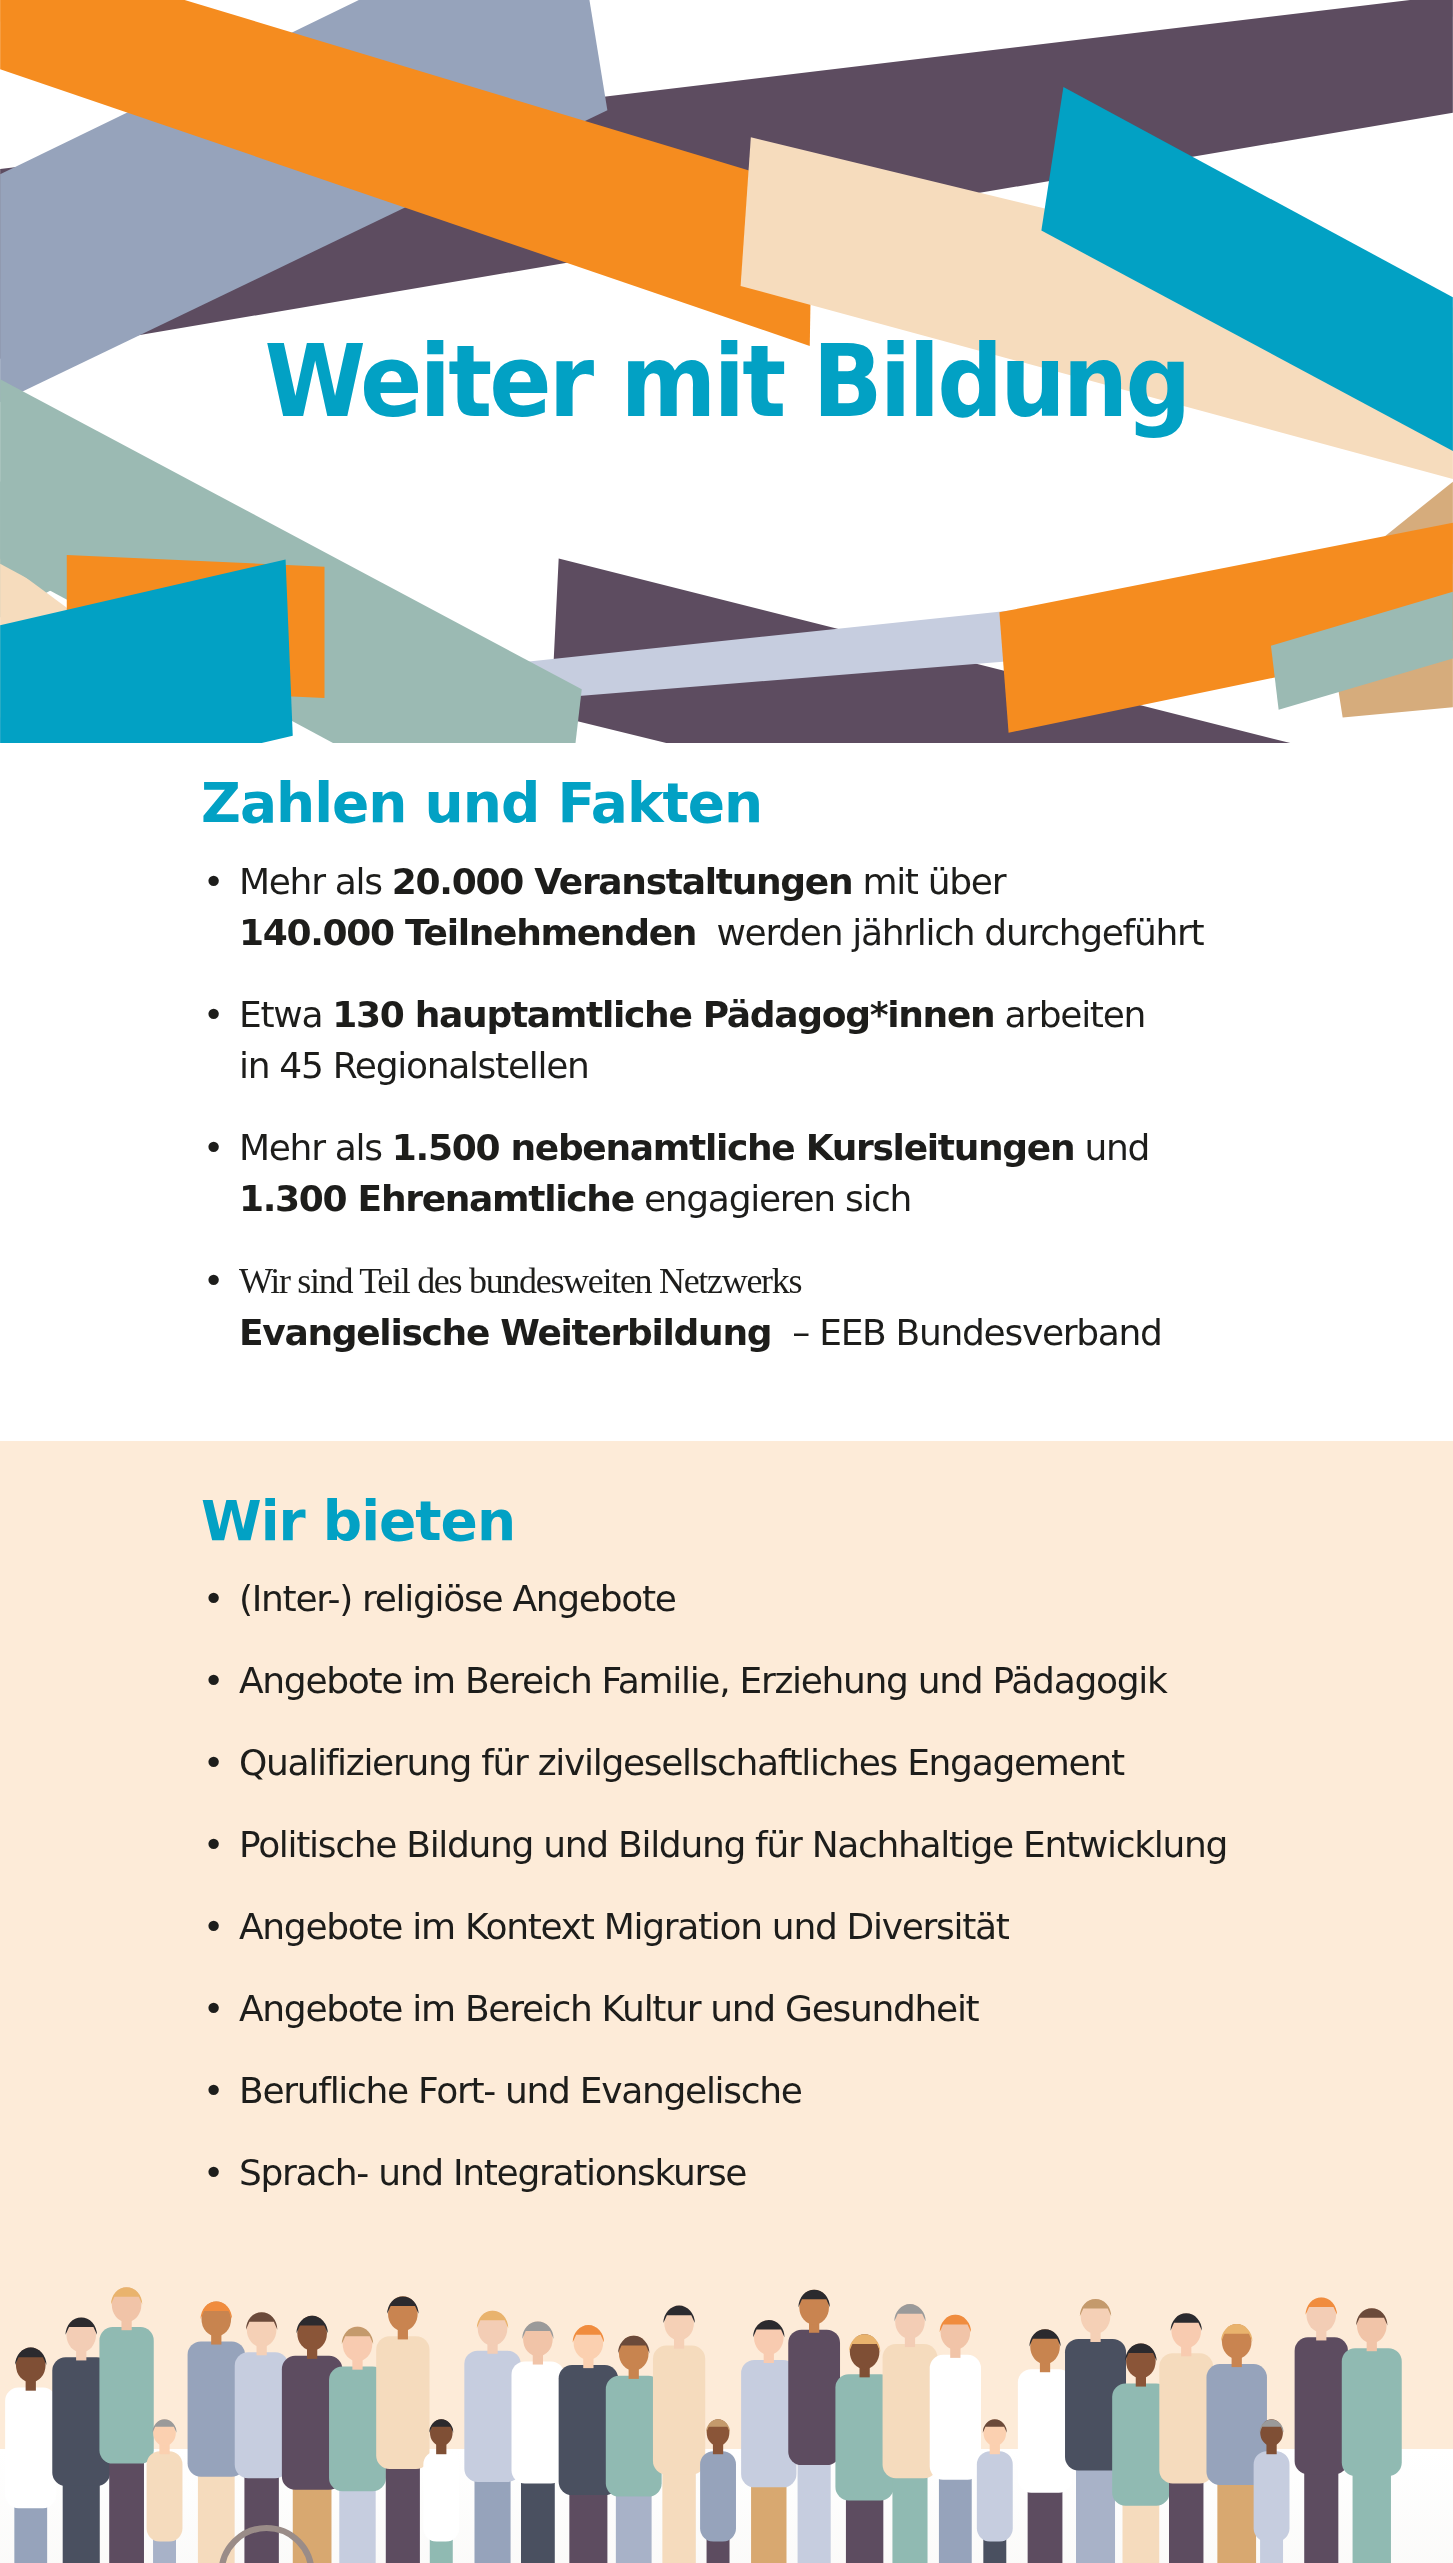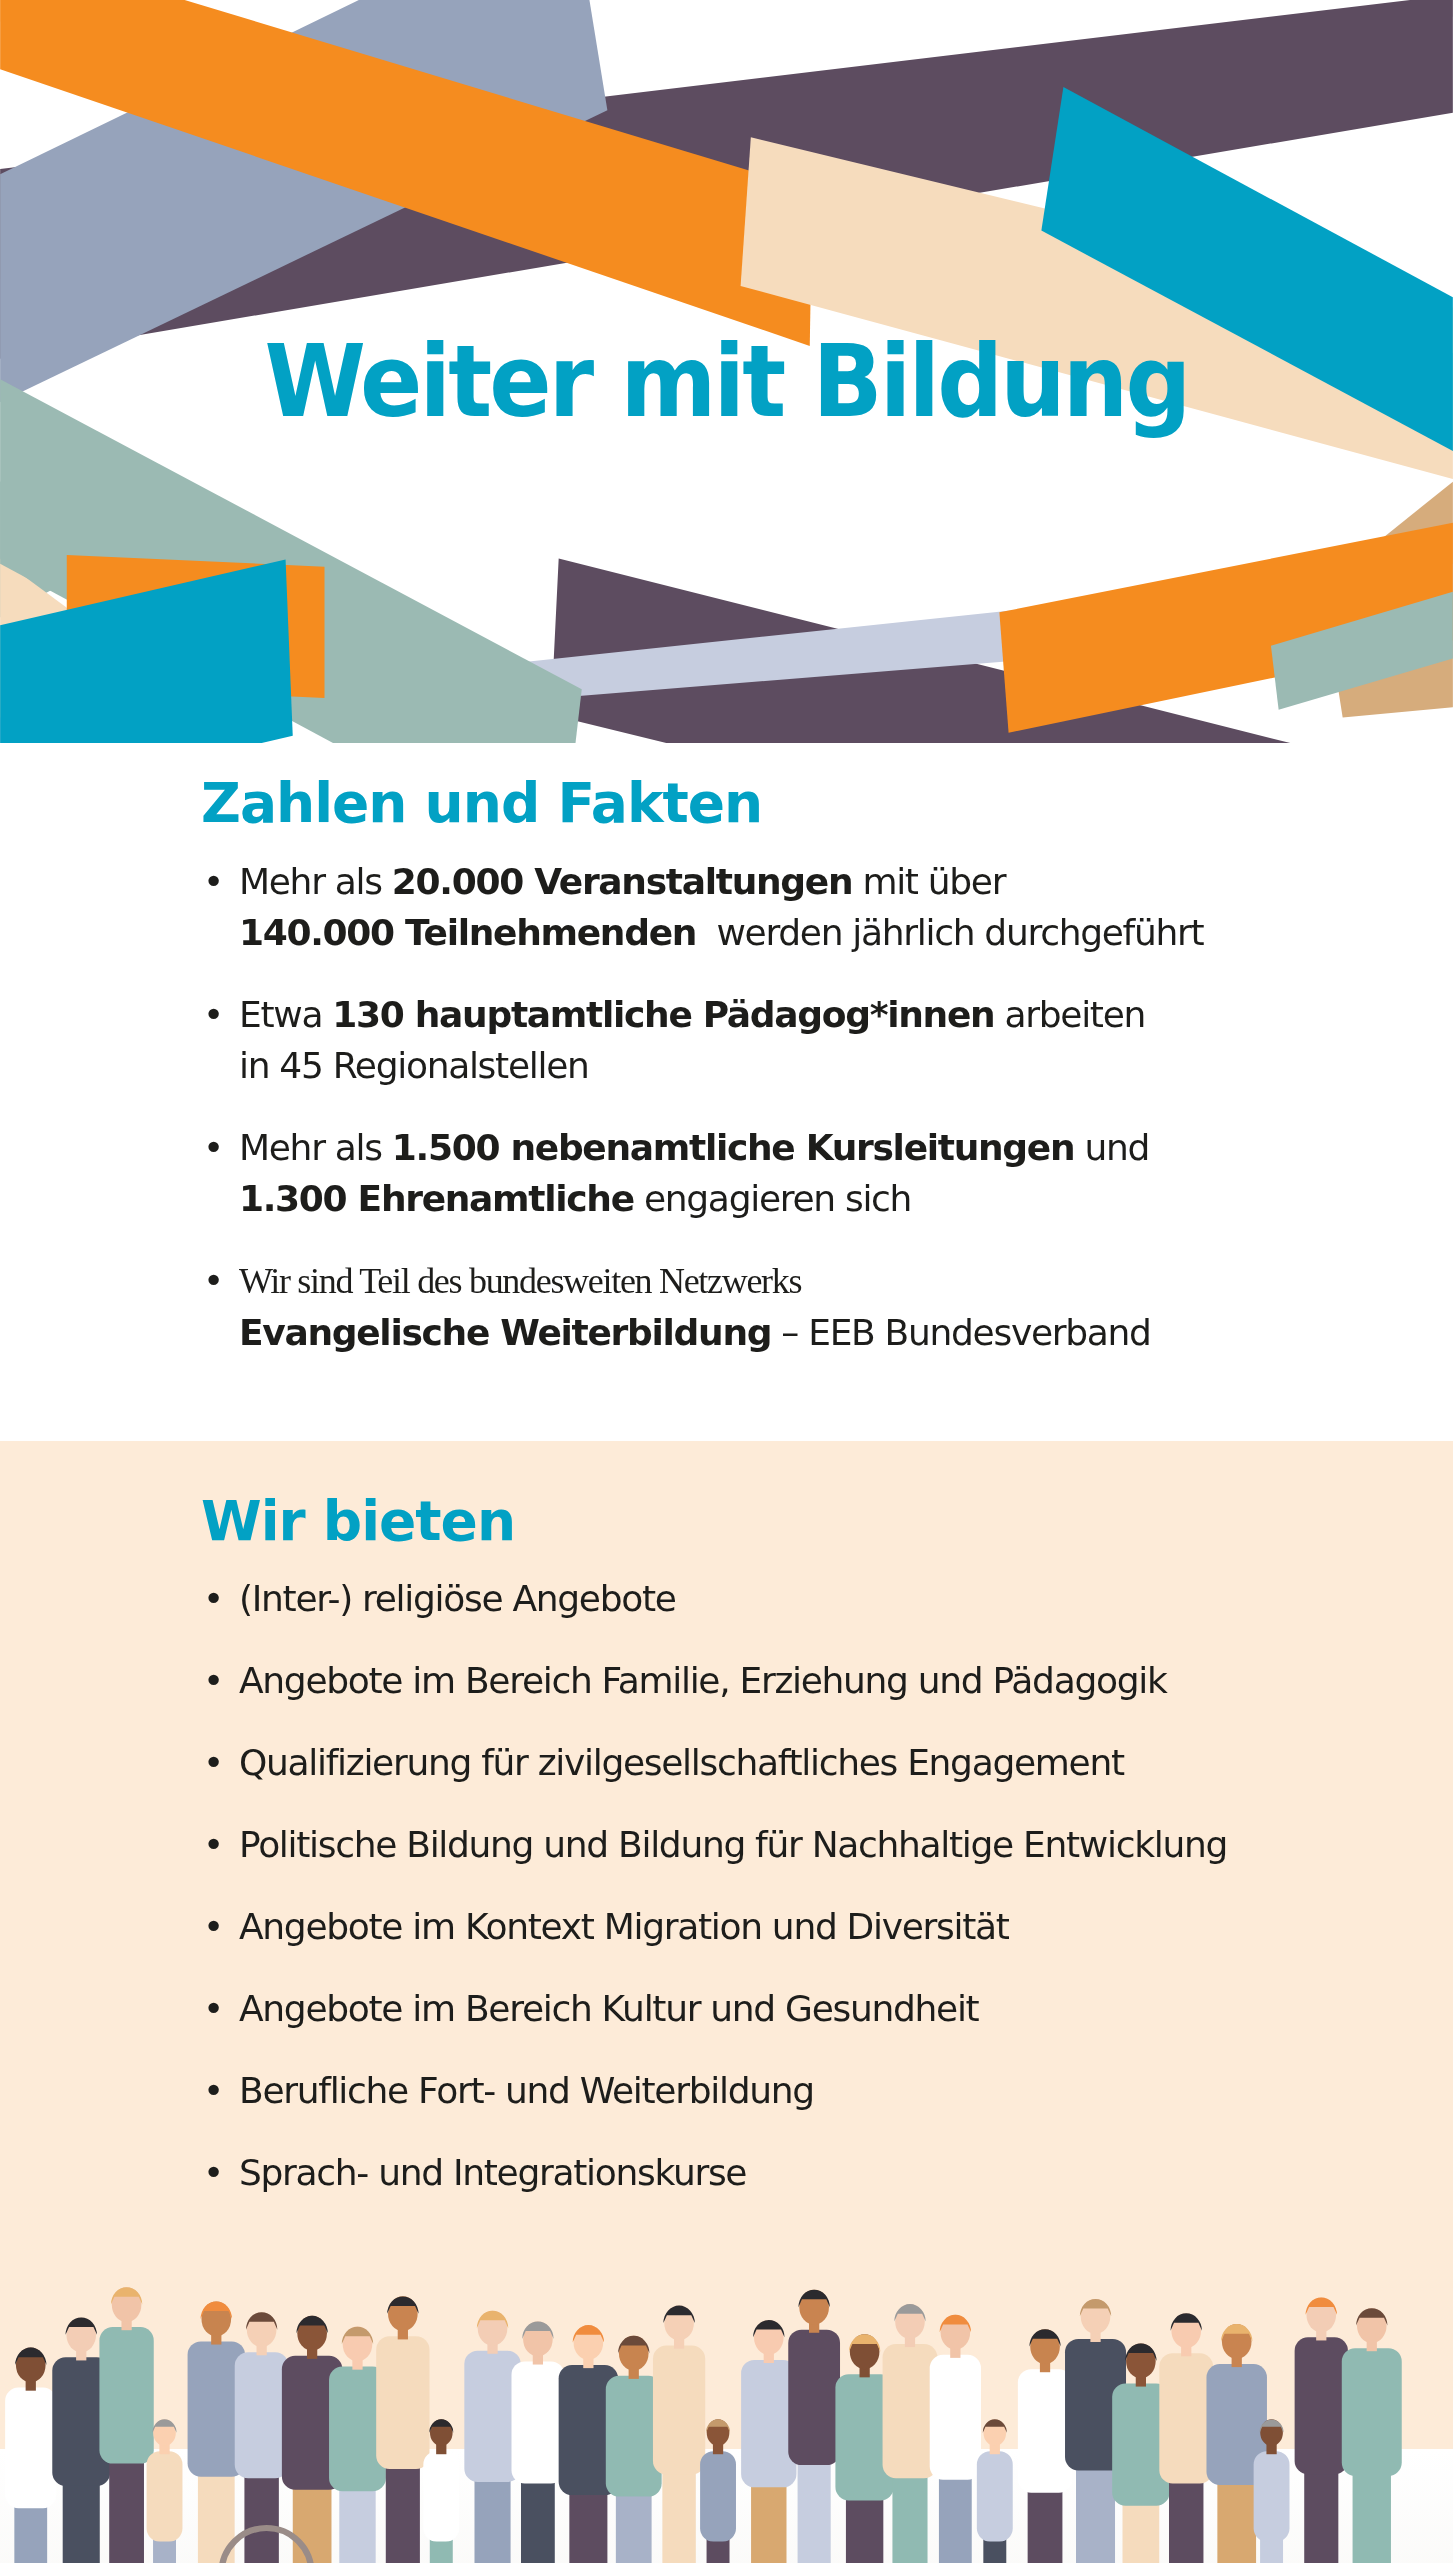--- a/index.html
+++ b/index.html
@@ -77,34 +77,34 @@
       <div><span style="white-space: pre;">in 45 Regionalstellen</span></div>
     </li>
     <li>
       <span class="dot">•</span>
       <div><span style="white-space: pre;">Mehr als </span><b style="white-space: pre; margin-top: 24px;">1.500 nebenamtliche Kursleitungen</b><span style="white-space: pre;"> und</span></div>
       <div><b style="white-space: pre;">1.300 Ehrenamtliche</b><span style="white-space: pre;"> engagieren sich</span></div>
     </li>
     <li>
       <span class="dot">•</span>
       <div><span style="white-space: pre; font-family: Liberation Serif, serif;">Wir sind Teil des bundesweiten Netzwerks</span></div>
-      <div><b style="white-space: pre;">Evangelische Weiterbildung</b><span style="white-space: pre;"> – EEB Bundesverband</span></div>
+      <div><b style="white-space: pre;">Evangelische Weiterbildung</b><span style="white-space: pre; padding-left: 11px;"> – EEB Bundesverband</span></div>
     </li>
   </ul>
 
 <div id="offers" class="abs"></div>
 <div id="offers-heading" class="abs section-heading">Wir bieten</div>
 <ul id="offers-list" class="abs bullet-list">
     <li><span class="dot">•</span><span>(Inter-) religiöse Angebote</span></li>
     <li><span class="dot">•</span><span>Angebote im Bereich Familie, Erziehung und Pädagogik</span></li>
     <li><span class="dot">•</span><span>Qualifizierung für zivilgesellschaftliches Engagement</span></li>
     <li><span class="dot">•</span><span>Politische Bildung und Bildung für Nachhaltige Entwicklung</span></li>
     <li><span class="dot">•</span><span>Angebote im Kontext Migration und Diversität</span></li>
     <li><span class="dot">•</span><span>Angebote im Bereich Kultur und Gesundheit</span></li>
-    <li><span class="dot">•</span><span>Berufliche Fort- und Weiterbildung</span></li>
+    <li><span class="dot">•</span><span>Berufliche Fort- und Evangelische</span></li>
     <li><span class="dot">•</span><span>Sprach- und Integrationskurse</span></li>
   </ul>
 
 <div id="floor" class="abs"></div>
 <svg id="people" class="abs" viewBox="0 0 2835 780" xmlns="http://www.w3.org/2000/svg">
     <g>
       <rect x="28" y="480" width="64" height="268.8" rx="8" fill="#96a3bb"></rect>
       <ellipse cx="40" cy="760" rx="22" ry="10" fill="#2b2a2e"></ellipse>
       <ellipse cx="82" cy="760" rx="22" ry="10" fill="#2b2a2e"></ellipse>
       <rect x="10" y="278" width="100" height="235.2" rx="26" fill="#ffffff"></rect>

